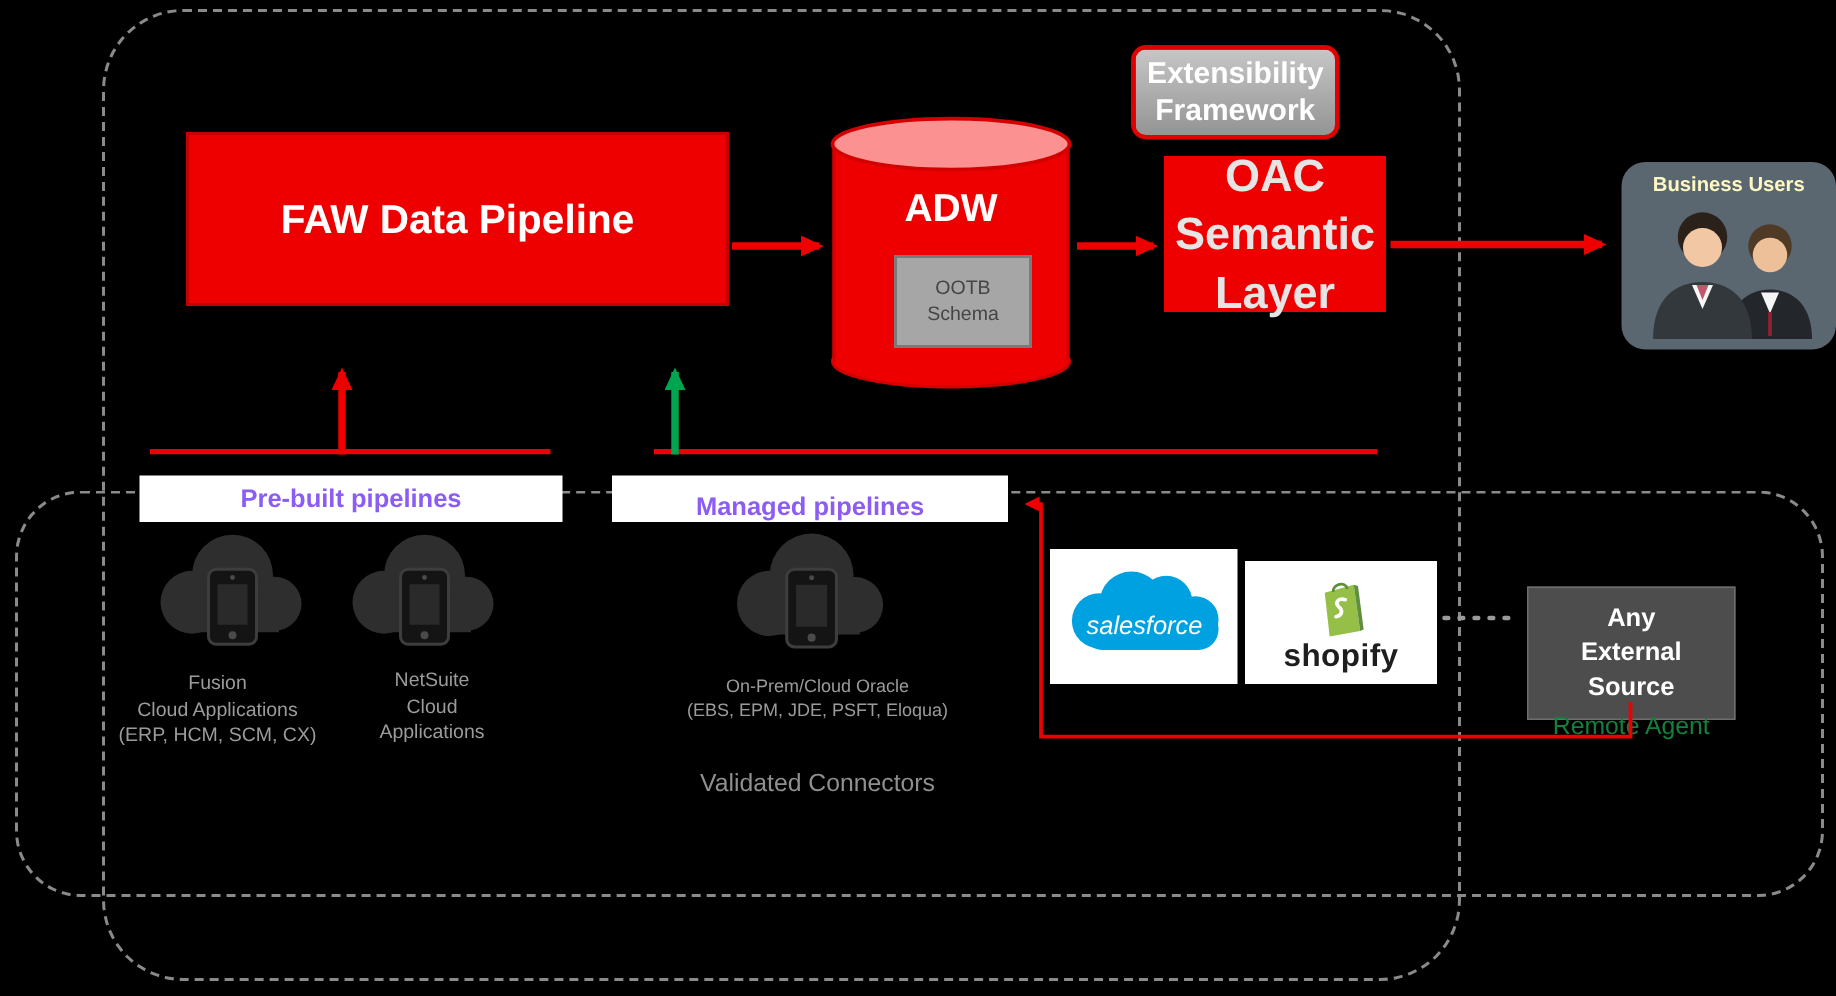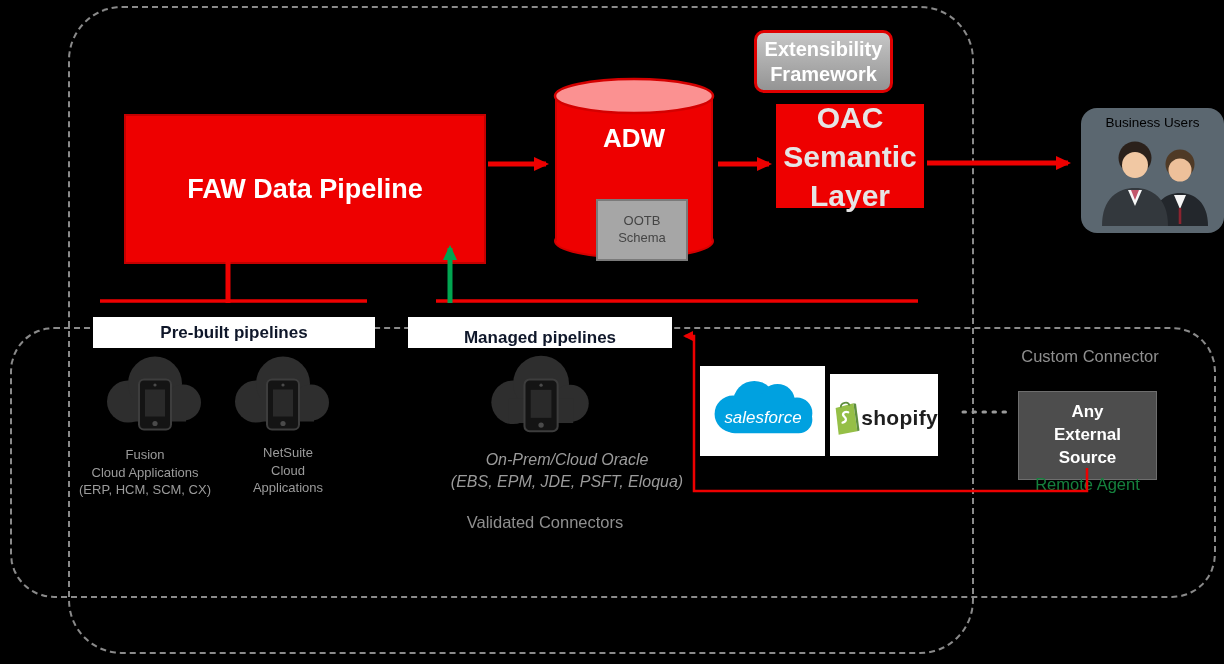--- a/index.html
+++ b/index.html
@@ -8,57 +8,57 @@
   .canvas { position:relative; width:1224px; height:664px; background:#000; overflow:hidden; }
 
   .node { position:absolute; }
   .cbox { position:absolute; display:flex; align-items:center; justify-content:center; text-align:center; }
   .pre  { white-space:pre-line; }
 
   .dashed-box { position:absolute; border:2px dashed #8A8A8A; z-index:2; }
   .outer-border   { left:68px;  top:6px;   width:906px;  height:648px; border-radius:54px; }
   .sources-border { left:10px;  top:327px; width:1206px; height:271px; border-radius:44px; }
 
-  .faw-box { left:124px; top:88px; width:362px; height:150px; background:#EE0000; border:2px solid #C40000;
-             color:#fff; font-size:27px; font-weight:700; z-index:3;margin-top:26px; }
+  .faw-box { left:124px; top:88px; width:362px; height:116px; background:#EE0000; border:2px solid #C40000;
+             color:#fff; font-size:27px; font-weight:700; z-index:3; }
 
   .adw-wrap { position:absolute; left:552px; top:76px; width:164px; height:186px; z-index:3; }
   .adw-label { position:absolute; left:0; top:47px; width:100%; text-align:center; color:#fff; font-size:26px; font-weight:700; }
   .ootb-box { position:absolute; left:44px; top:94px; width:92px; height:62px; background:#A6A6A6;
               border:2px solid #7A7A7A; color:#454545; font-size:13px; line-height:1.3;
-              display:flex; align-items:center; justify-content:center; text-align:center;margin-top:29px; }
+              display:flex; align-items:center; justify-content:center; text-align:center; }
 
   .ext-box { left:754px; top:30px; width:139px; height:63px; border-radius:10px; border:3px solid #E00000;
              background:linear-gradient(180deg,#C6C6C6,#949494); color:#fff; font-size:20px; font-weight:700;
              line-height:1.25; z-index:3; }
 
   .oac-box { left:776px; top:104px; width:148px; height:104px; background:#EE0000; color:#e5e5e5;
              font-size:30px; font-weight:700; line-height:1.3; z-index:3; }
 
   .users-box { position:absolute; left:1081px; top:108px; width:143px; height:125px; background:#5B6770;
                border-radius:16px; display:flex; flex-direction:column; align-items:center; padding-top:7px; z-index:3; }
-  .users-title { color:#000000; font-size:13.5px; font-weight:400; }
-
-  .bar { background:#fff; color:#0f172a; font-size:17px; font-weight:700; z-index:3; }
+  .users-title { color:#fef9c3; font-size:13.5px; font-weight:700; }
+
+  .bar { background:#fff; color:#8b5cf6; font-size:17px; font-weight:700; z-index:3; }
   .bar-prebuilt { left:93px;  top:317px; width:282px; height:31px; }
   .bar-managed  { left:408px; top:317px; width:264px; height:31px;align-items:flex-end; }
 
   .cloud-icon { z-index:3; }
   .cloud-fusion   { left:98px;  top:345px; width:110px; height:97px; }
   .cloud-netsuite { left:226px; top:345px; width:110px; height:97px; }
   .cloud-onprem   { left:482px; top:344px; width:114px; height:100px; }
 
   .src-label { color:#9B9B9B; font-size:13px; line-height:1.35; text-align:center; z-index:3; }
   .lbl-fusion   { left:45px;  top:446px; width:200px; }
   .lbl-netsuite { left:208px; top:444px; width:160px; }
-  .lbl-onprem   { left:434px; top:449px; width:266px; font-size:16px;font-style:italic; }
+  .lbl-onprem   { left:412px; top:449px; width:266px; font-size:12px; }
   .lbl-validated { left:420px; top:513px; width:250px; color:#8F8F8F; font-size:16.5px; text-align:center; z-index:3; }
 
   .sf-box { left:700px; top:366px; width:125px; height:90px; background:#fff; z-index:3; }
-  .shop-box { left:830px; top:374px; width:108px; height:82px; background:#fff; flex-direction:row; z-index:3; padding-top:4px; }
+  .shop-box { left:830px; top:374px; width:128px; height:82px; background:#fff; flex-direction:column; z-index:3; padding-top:4px; }
   .shop-word { color:#1E1E1E; font-weight:700; font-size:21px; letter-spacing:.3px; margin-top:1px; }
 
   .lbl-custom { left:1000px; top:345px; width:180px; height:22px; color:#8F8F8F; font-size:16.5px; z-index:3; }
   .any-box { left:1018px; top:379px; width:139px; height:89px; background:#4D4D4D; border:1px solid #6E6E6E;
              color:#fff; font-size:17px; font-weight:600; line-height:1.35; z-index:3;margin-top:12px; }
   .lbl-remote { left:1018px; top:473px; width:139px; height:22px; color:#15803d; font-size:16.5px; z-index:3; }
 
   .rest-box { left:956px; top:559px; width:120px; height:41px; background:#F5CBCB; border:2px solid #E87373;
               border-radius:4px; color:#857676; font-size:15px; z-index:1; }
 
@@ -175,21 +175,20 @@
   <div class="cbox shop-box">
     <svg width="34" height="40" viewBox="0 0 36 42">
       <path d="M6.5,10.5 L27,5 L31.5,37.5 L10,41.5 Z" fill="#95BF47"></path>
       <path d="M27,5 L31.5,37.5 L34,36.5 L30,5.8 Z" fill="#5E8E3E"></path>
       <path d="M12.5,10 C12,4.5 21,2 22.5,7.8" stroke="#5E8E3E" stroke-width="2" fill="none"></path>
       <path d="M21,15.5 C15.5,14 13.5,18 16.5,20.5 C19.5,23 19,26.5 14.5,27.5" stroke="#FFFFFF" stroke-width="2.6" fill="none" stroke-linecap="round"></path>
     </svg>
     <div class="shop-word">shopify</div>
   </div>
 
-  <div class="cbox lbl-custom">Custom Connector</div>
   <div class="cbox any-box">
     <span class="pre">Any
 External
 Source</span>
   </div>
   <div class="cbox lbl-remote">Remote Agent</div>
 
 
   <svg class="overlay" width="1224" height="664" viewBox="0 0 1224 664">
     <defs>

